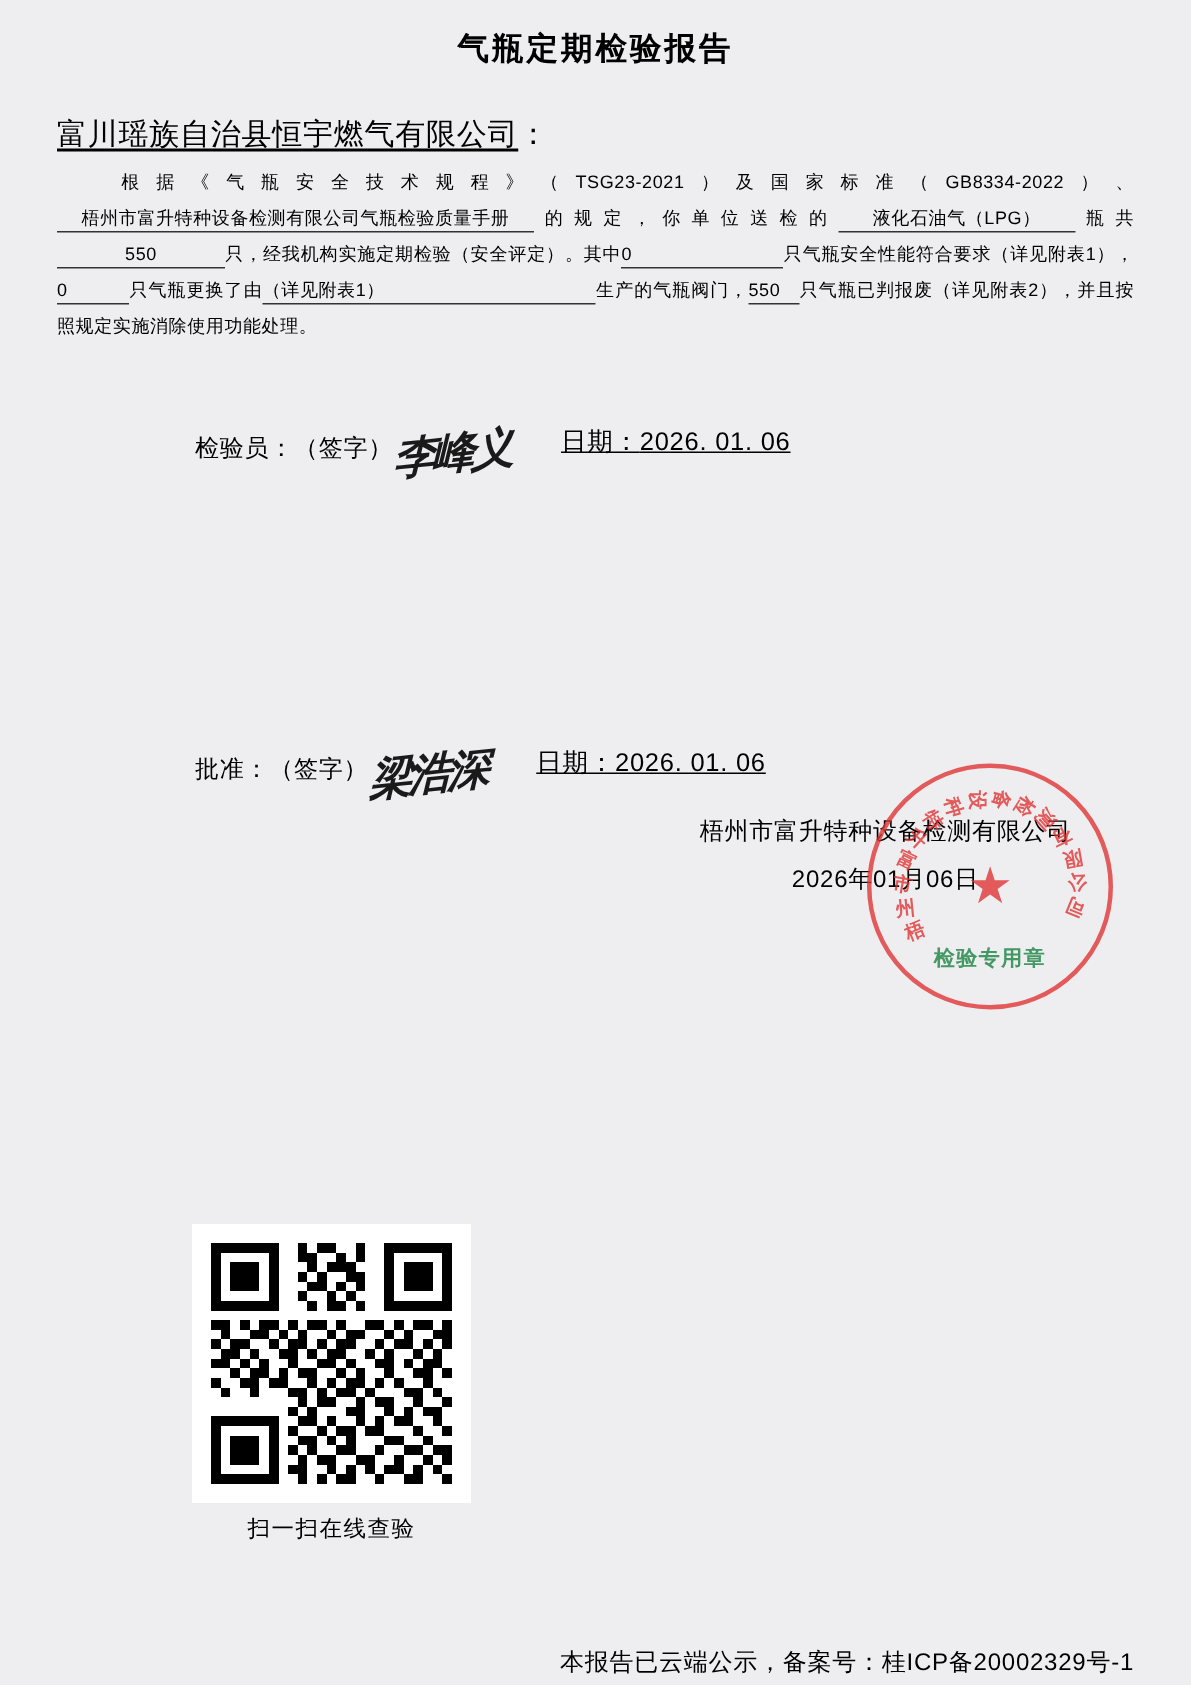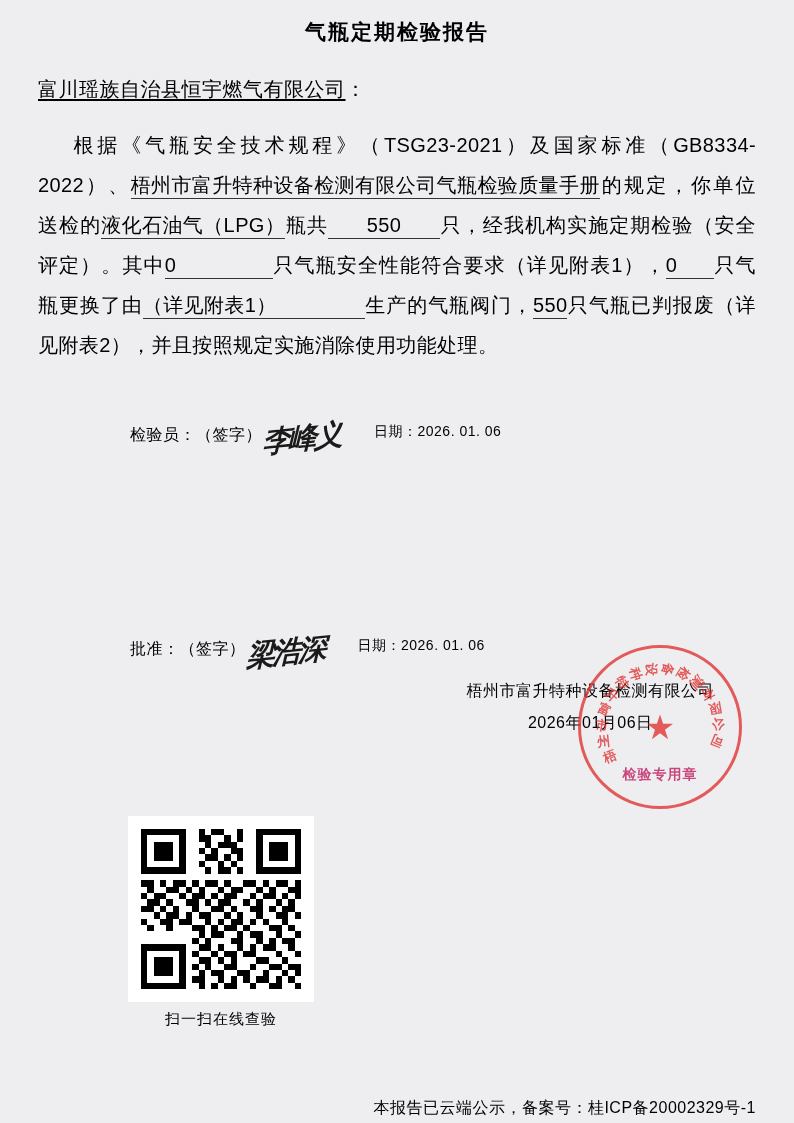--- a/index.html
+++ b/index.html
@@ -40,22 +40,22 @@
   .addressee {
     margin-top: 30px;
     font-size: 20px;
     letter-spacing: 0.5px;
   }
   .addressee .u {
     text-decoration: underline;
     text-underline-offset: 3px;
   }
   .body-text {
-    margin-top: 22px;
-    font-size: 20px;
+    margin-top: 6px;
+    font-size: 12px;
     line-height: 2.0;
     letter-spacing: 0.4px;
     text-align: justify;
   }
   .fill {
     display: inline-block;
     text-align: center;
     border-bottom: 1px solid #333;
     line-height: 1.3;
     vertical-align: baseline;
@@ -89,23 +89,24 @@
     font-weight: bold;
     color: #1a1a1a;
     transform: rotate(-6deg) skewX(-6deg);
     position: relative;
     top: 8px;
     letter-spacing: -3px;
   }
   .date-label {
     display: inline-block;
     margin-left: 34px;
-    font-size: 14px;
+    font-size: 17px;
     position: relative;
     top: -4px;
+    text-decoration: underline;
   }
   .approve-block {
     margin-top: 104px;
     position: relative;
     height: 120px;
   }
   .issuer {
     position: absolute;
     right: 42px;
     top: 50px;
@@ -148,21 +149,21 @@
     font-weight: bold;
     transform-origin: 0 0;
     white-space: nowrap;
   }
   .stamp .bottom-text {
     position: absolute;
     left: 0;
     bottom: 22px;
     width: 100%;
     text-align: center;
-    color: #be185d;
+    color: #15803d;
     font-size: 14px;
     font-weight: bold;
     letter-spacing: 1px;
   }
   .qr-wrap {
     position: absolute;
     left: 128px;
     top: 798px;
     width: 186px;
     text-align: center;

